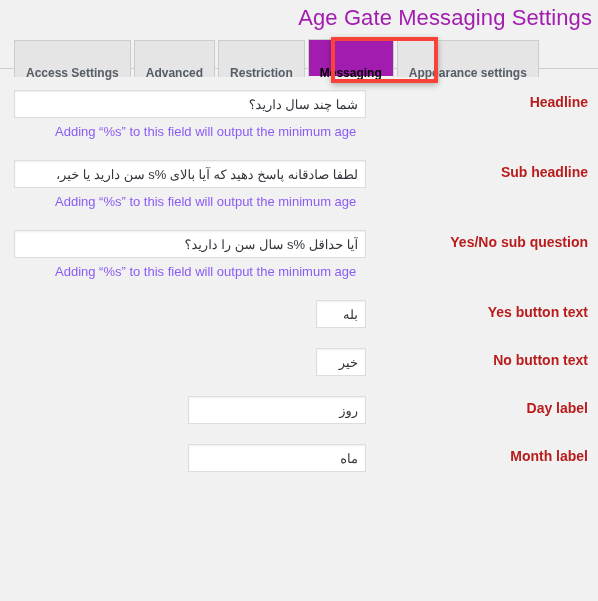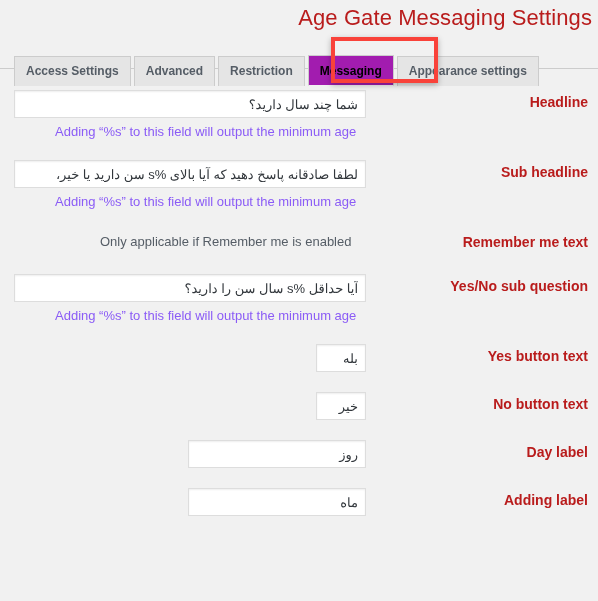--- a/index.html
+++ b/index.html
@@ -17,43 +17,43 @@
   }
 
   
   .page-title-wrap {
     text-align: right;
     padding: 3px 6px 0 0;
   }
   .page-title {
     font-size: 22px;
     font-weight: 400;
-    color: #b91c1c;
+    color: #a21caf;
     line-height: 30px;
     letter-spacing: 0.1px;
   }
 
   
   .tab-bar {
     position: relative;
     height: 31px;
     margin-top: 5px;
     padding-left: 14px;
     box-sizing: border-box;
     border-bottom: 1px solid #ccc;
     white-space: nowrap;
     font-size: 0;
   }
   .tab {
     display: inline-block;
     vertical-align: bottom;
     height: 30px;
     line-height: 29px;
-    padding: 0 11px;
-    margin: 16px 3px 0 0;
+    padding: 18px 11px;
+    margin: 0 3px 0 0;
     box-sizing: border-box;
     font-size: 12px;
     font-weight: bold;
     color: #555d66;
     background: #e5e5e5;
     border: 1px solid #ccc;
     border-bottom: none;
     position: relative;
     top: 1px;
     cursor: pointer;
@@ -170,26 +170,20 @@
     </tr>
 
     <tr>
       <td class="row-field">
         <input class="txt w-large" type="text" value="لطفا صادقانه پاسخ دهید که آیا بالای %s سن دارید یا خیر،" style="">
         <span class="help">Adding “%s” to this field will output the minimum age</span>
       </td>
       <td class="row-label">Sub headline</td>
     </tr>
 
-    <tr>
-      <td class="row-field">
-        <span class="help-only">Only applicable if Remember me is enabled</span>
-      </td>
-      <td class="row-label">Remember me text</td>
-    </tr>
 
     <tr>
       <td class="row-field">
         <input class="txt w-large" type="text" value="آیا حداقل %s سال سن را دارید؟" style="">
         <span class="help">Adding “%s” to this field will output the minimum age</span>
       </td>
       <td class="row-label">Yes/No sub question</td>
     </tr>
 
     <tr>
@@ -210,17 +204,17 @@
       <td class="row-field field-indent-medium">
         <input class="txt w-medium" type="text" value="روز" style="">
       </td>
       <td class="row-label">Day label</td>
     </tr>
 
     <tr>
       <td class="row-field field-indent-medium">
         <input class="txt w-medium" type="text" value="ماه" style="">
       </td>
-      <td class="row-label">Adding label</td>
+      <td class="row-label">Month label</td>
     </tr>
 
   </tbody>
 </table>
 
 </body></html>

